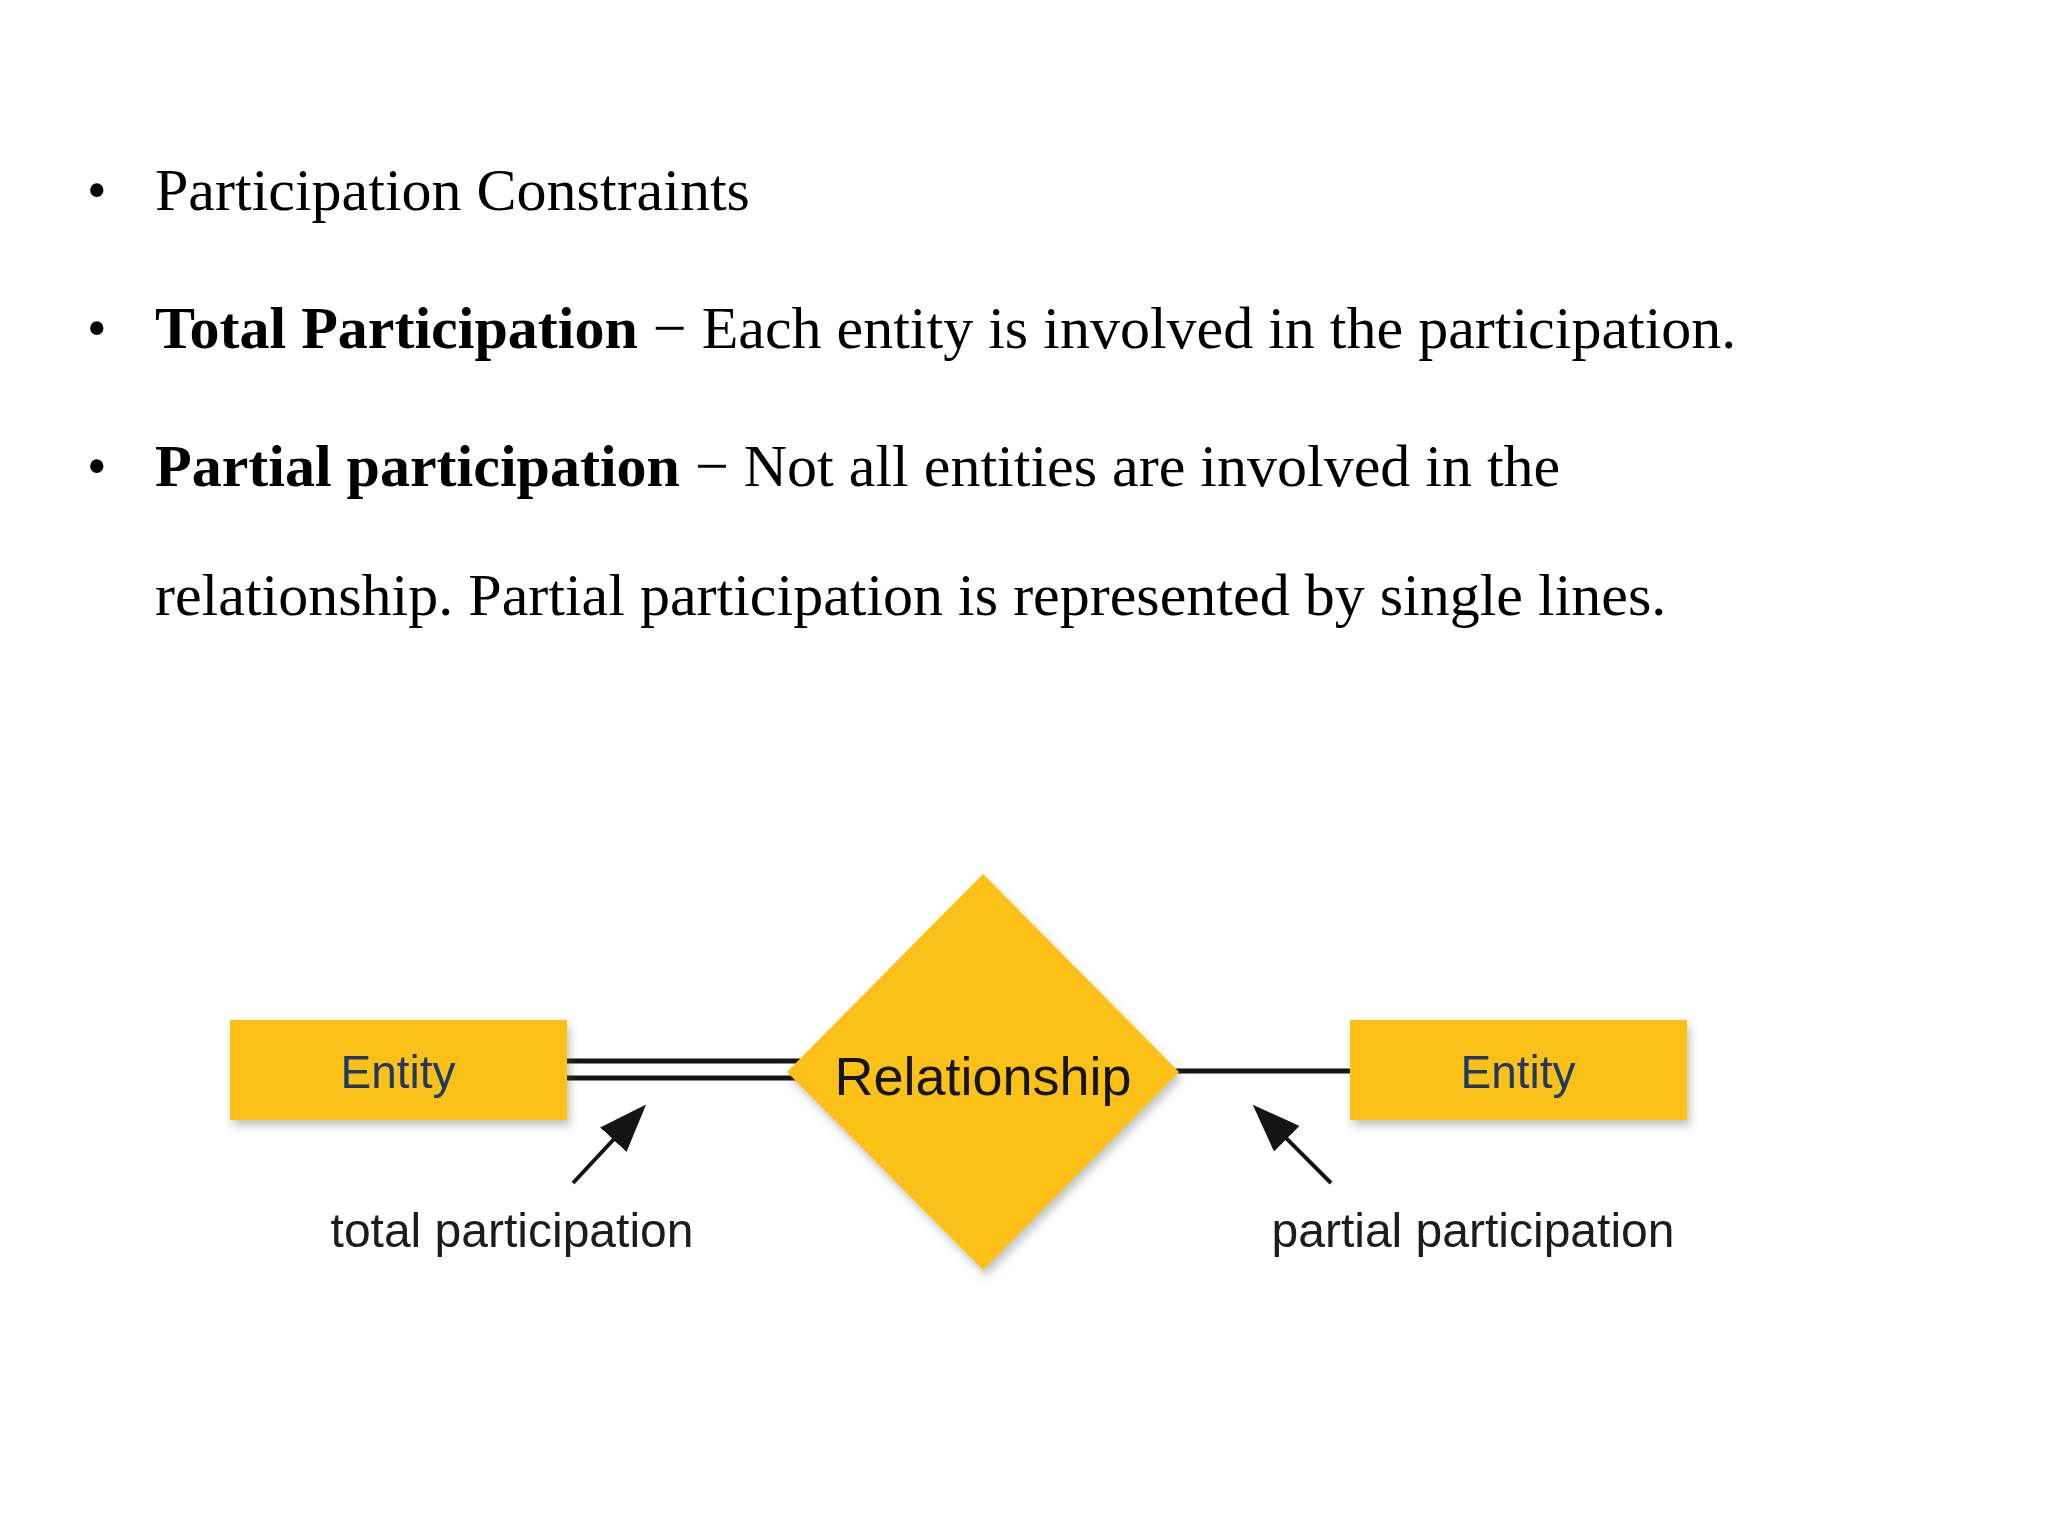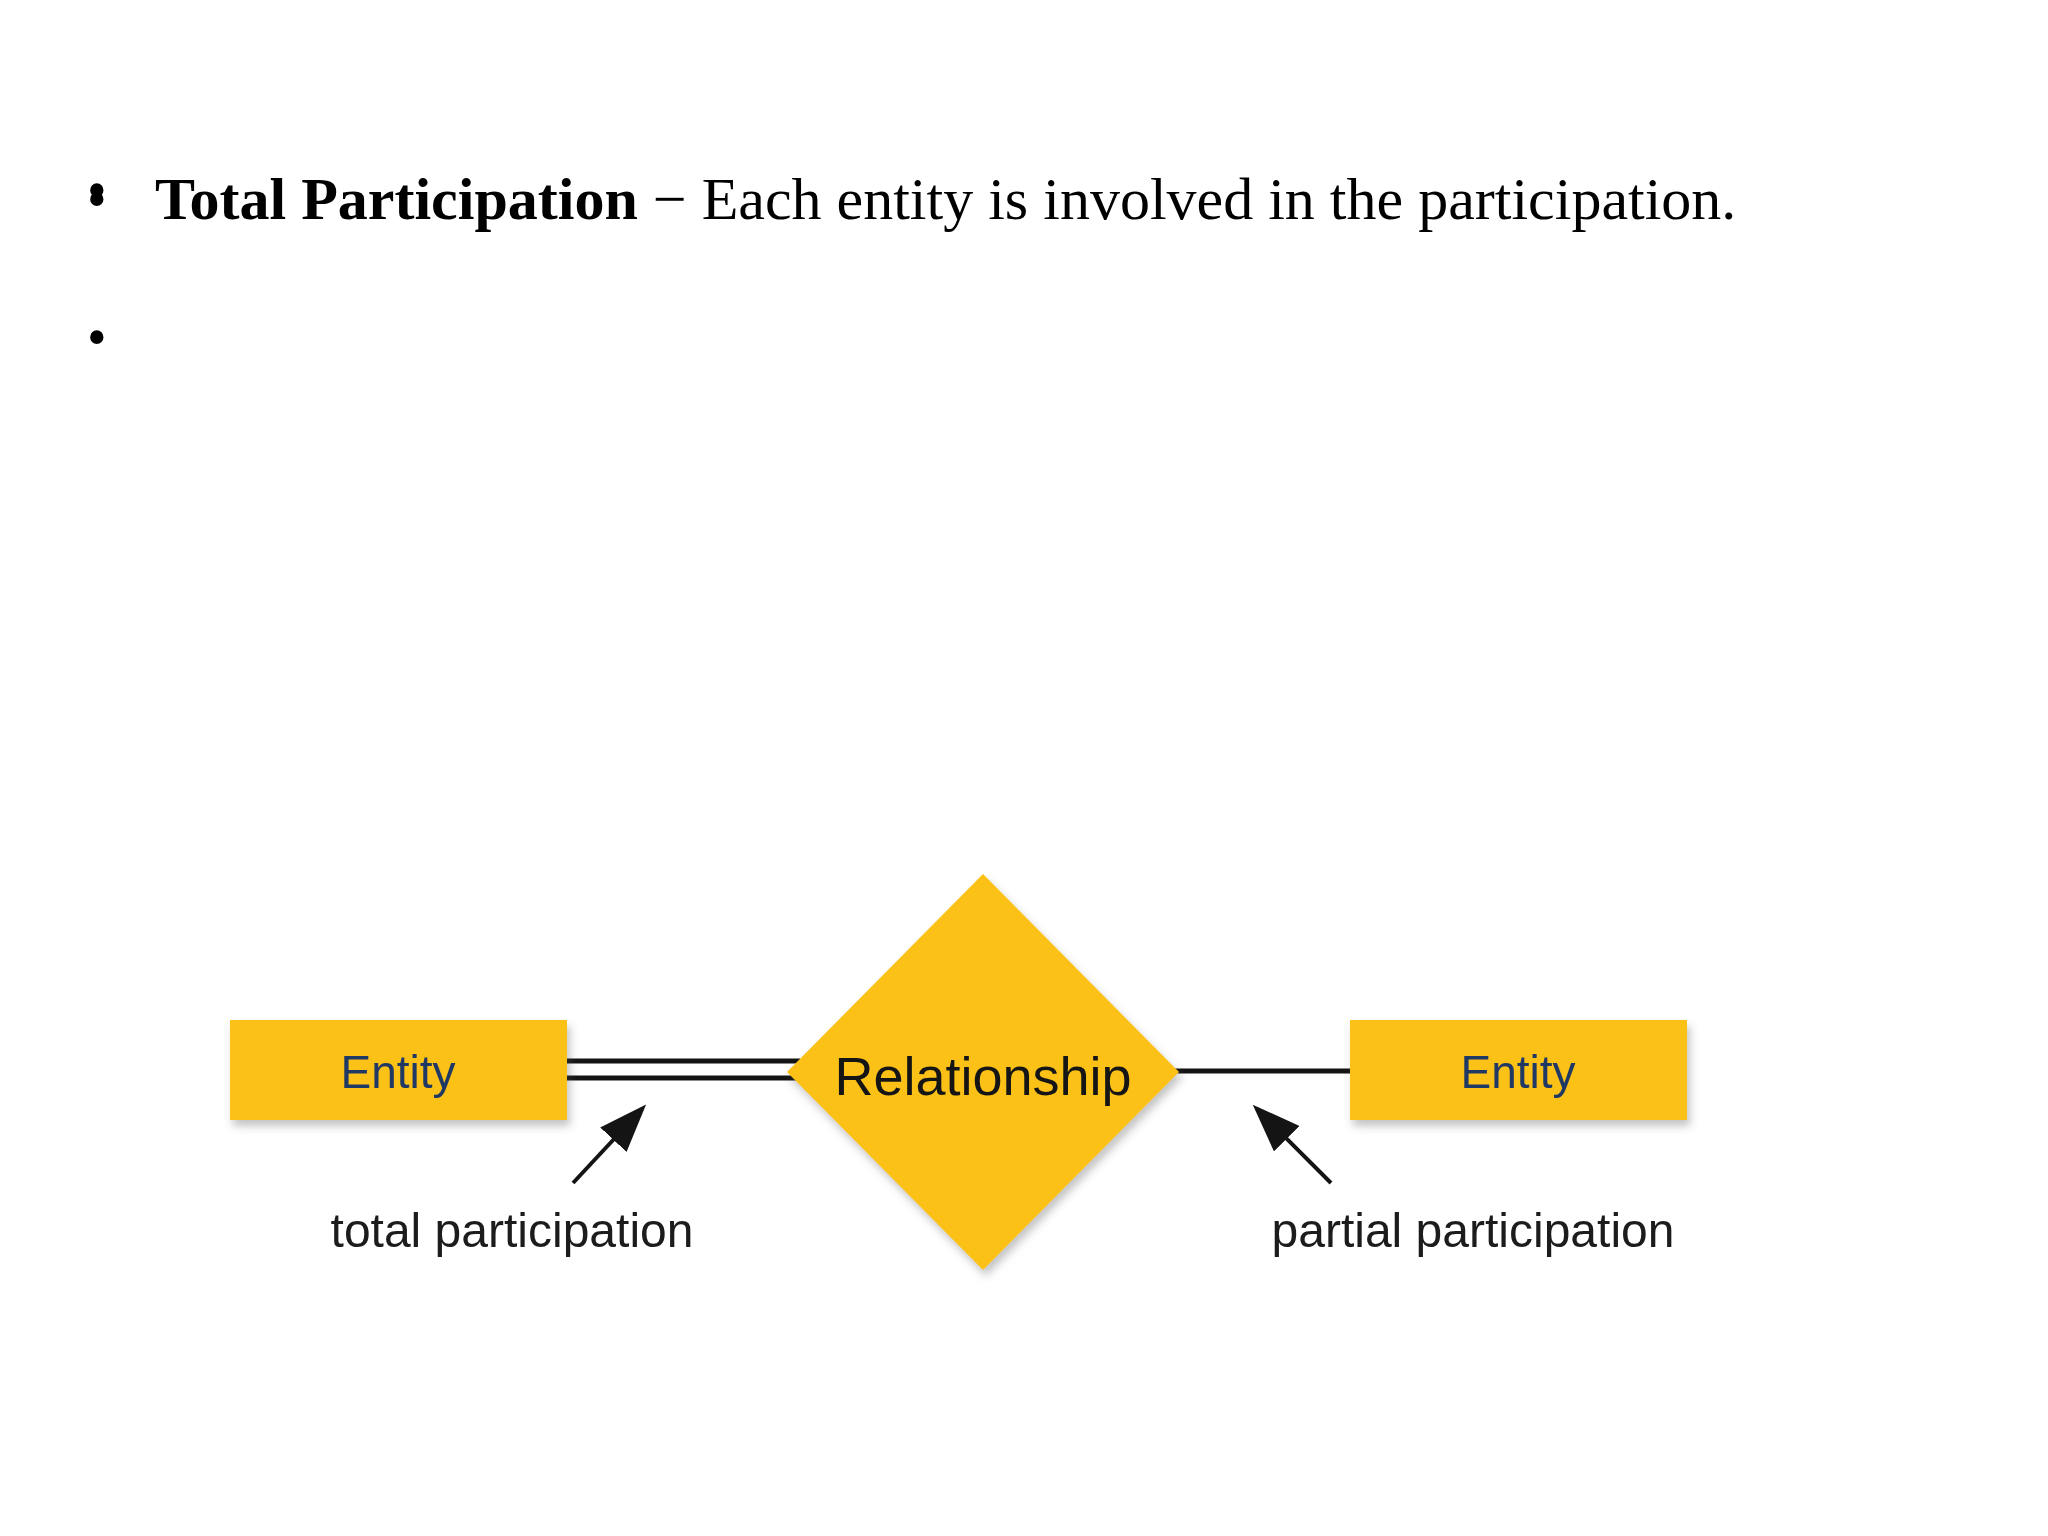--- a/index.html
+++ b/index.html
@@ -83,29 +83,31 @@
 </style>
 </head>
 <body>
 
 <main class="page">
 
   <ul class="bullets">
 
     <li>
       <span class="marker">•</span>
+      <span>Participation Constraints</span>
     </li>
 
     <li>
       <span class="marker">•</span>
       <span><strong class="b">Total Participation</strong><span> − Each entity is involved in the participation.</span><br></span>
     </li>
 
     <li>
       <span class="marker">•</span>
+      <span><strong class="b">Partial participation</strong><span> − Not all entities are involved in the</span><br><span>relationship. Partial participation is represented by single lines.</span></span>
     </li>
 
   </ul>
 
   <svg class="diagram-svg" viewBox="0 0 2048 460">
     <defs>
       <marker id="arrowhead" markerWidth="12" markerHeight="9" refX="10.5" refY="4.5" orient="auto">
         <path class="arrowhead-fill" d="M0,0 L12,4.5 L0,9 Z"></path>
       </marker>
       <filter id="softshadow" x="-30%" y="-30%" width="160%" height="160%">

